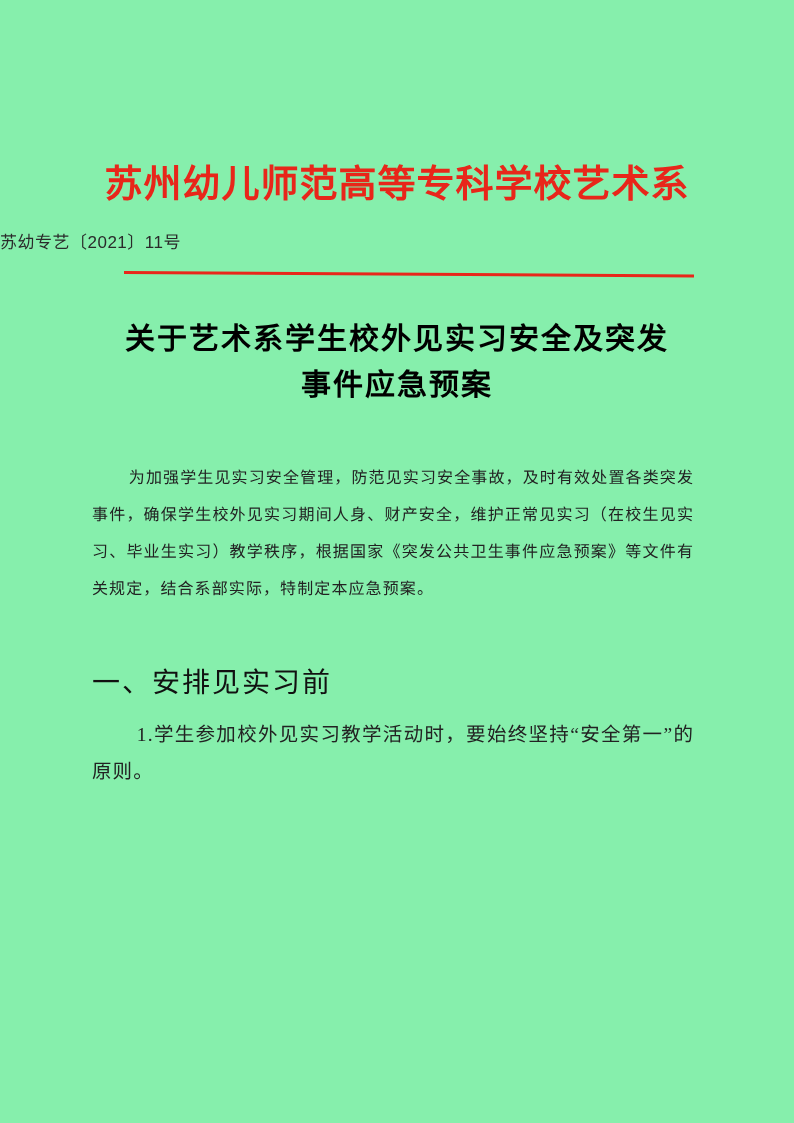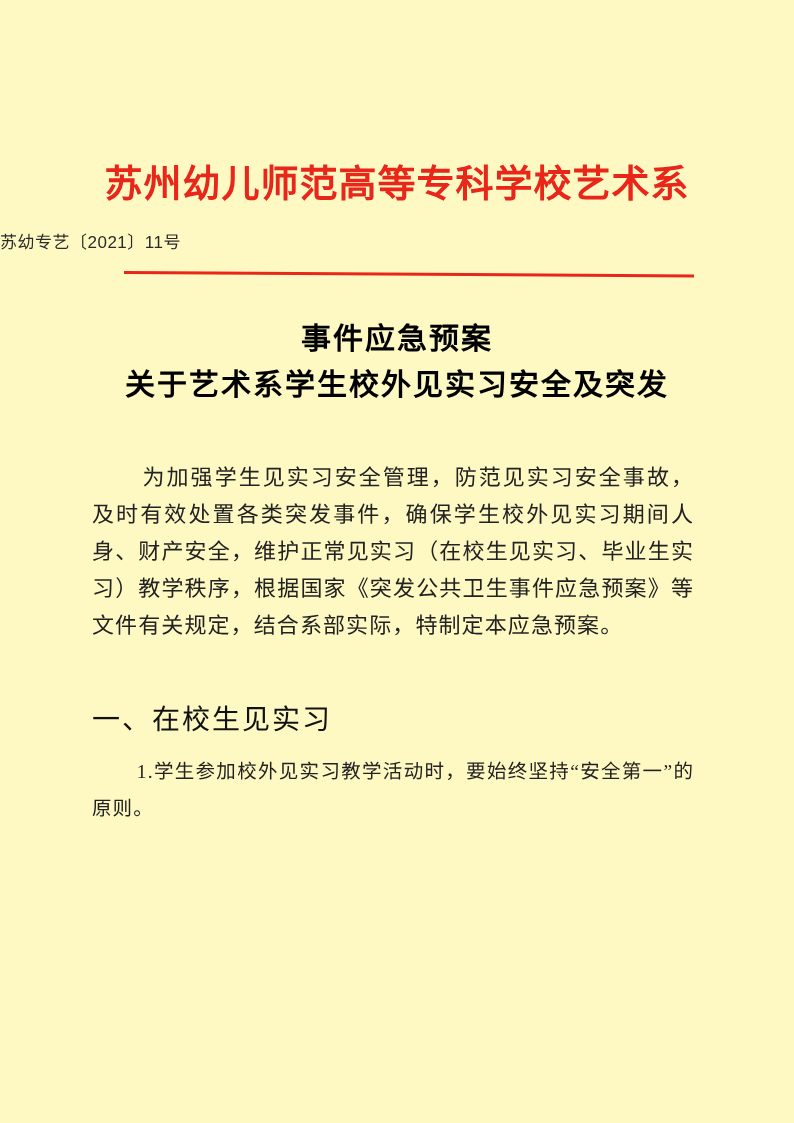--- a/index.html
+++ b/index.html
@@ -6,21 +6,21 @@
   html, body {
     margin: 0;
     padding: 0;
     background: #ffffff;
   }
   .page {
     position: relative;
     width: 794px;
     height: 1123px;
     margin: 0 auto;
-    background: #fef9c3;
+    background: #86efac;
     overflow: hidden;
     font-family: "Liberation Serif", "DejaVu Serif", serif;
     color: #1a1a1a;
   }
   
   .letterhead-title {
     margin-top: 160px;
     font-size: 38px;
     line-height: 48px;
     font-weight: 700;
@@ -58,21 +58,21 @@
     letter-spacing: 2px;
   }
   .doc-title span { display: block; }
   
   .body-area {
     padding-left: 92px;
     padding-right: 100px;
   }
   .intro-paragraph {
     margin: 51px 0 0 0;
-    font-size: 22px;
+    font-size: 16px;
     line-height: 37px;
     letter-spacing: 1.1px;
     text-align: justify;
     text-indent: 2.3em;
     color: #222222;
   }
   .section-heading {
     margin: 57px 0 0 0;
     font-size: 28px;
     line-height: 38px;
@@ -97,28 +97,28 @@
 
 <div class="page">
 
   <div class="letterhead-title">苏州幼儿师范高等专科学校艺术系</div>
 
   <div class="doc-number">苏幼专艺〔2021〕11号</div>
 
   <div class="red-line"></div>
 
   <div class="doc-title">
+    <span>关于艺术系学生校外见实习安全及突发</span>
     <span>事件应急预案</span>
-    <span>关于艺术系学生校外见实习安全及突发</span>
   </div>
 
   <div class="body-area">
 
     <p class="intro-paragraph">为加强学生见实习安全管理，防范见实习安全事故，及时有效处置各类突发事件，确保学生校外见实习期间人身、财产安全，维护正常见实习（在校生见实习、毕业生实习）教学秩序，根据国家《突发公共卫生事件应急预案》等文件有关规定，结合系部实际，特制定本应急预案。</p>
 
-    <div class="section-heading">一、在校生见实习</div>
+    <div class="section-heading">一、安排见实习前</div>
 
     <p class="list-item first">1.学生参加校外见实习教学活动时，要始终坚持“安全第一”的原则。</p>
 
 
   </div>
 
 </div>
 
 </body></html>

